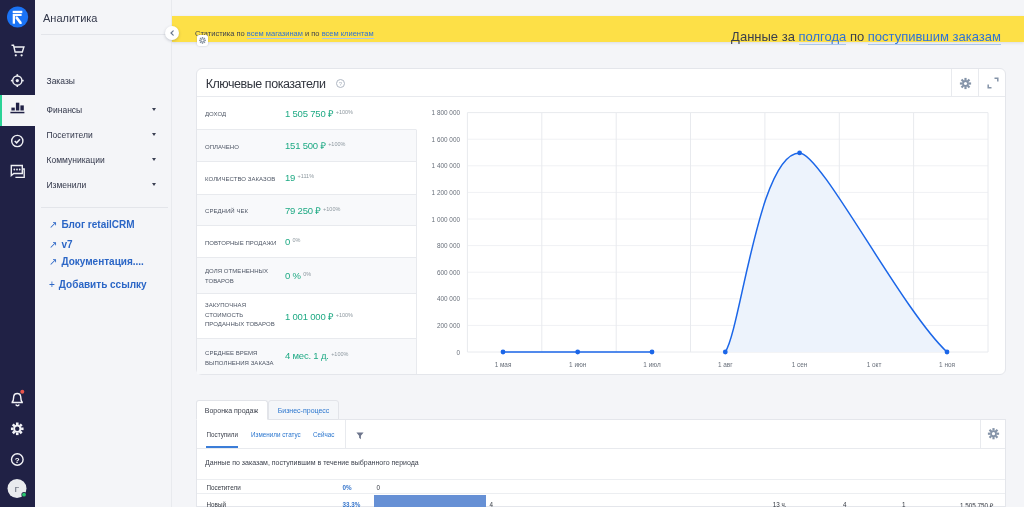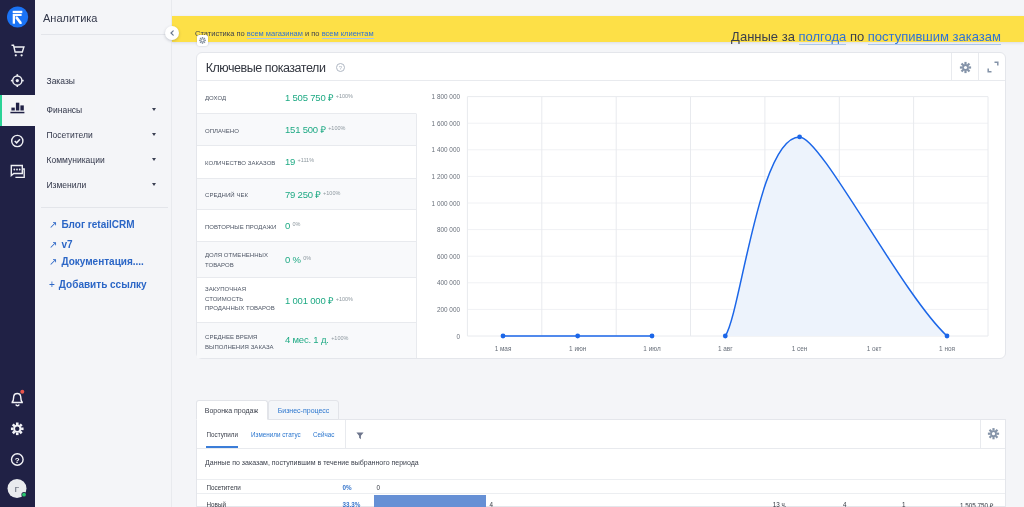--- a/index.html
+++ b/index.html
@@ -21,21 +21,21 @@
 
 #main{position:absolute;left:172px;top:0;width:852px;height:507px}
 #tophdr{position:absolute;left:0;top:16px;width:852px;height:26px;background:#fde047;box-shadow:0 1px 3px rgba(40,50,70,.12)}
 #tophdr .lt{position:absolute;left:23px;top:13px;font-size:7.5px;color:#3a3f4b}
 #tophdr .rt{position:absolute;right:23px;top:13px;font-size:13px;color:#3a3f4b}
 a.lnk{color:#2e72d5;text-decoration:none;border-bottom:1px solid #a9c6ec}
 #collapse{position:absolute;left:-7px;top:10px;width:14px;height:14px;border-radius:50%;background:#fff;box-shadow:0 1px 3px rgba(40,50,70,.25);z-index:6}
 
 #gearbtn{position:absolute;left:25px;top:35px;width:11px;height:11px;background:#fff;border-radius:2px;box-shadow:0 0 2px rgba(40,50,70,.25)}
 
-#card{position:absolute;left:23.5px;top:52px;width:810px;height:307px;background:#fff;border:1px solid #e4e6eb;border-radius:6px}
+#card{position:absolute;left:23.5px;top:68px;width:810px;height:307px;background:#fff;border:1px solid #e4e6eb;border-radius:6px}
 #card .hdr{position:absolute;left:0;top:0;width:100%;height:28px;border-bottom:1px solid #e8eaee}
 #card .hdr .t{position:absolute;left:9.2px;top:8px;font-size:12.5px;letter-spacing:-0.45px;color:#32363f}
 .hbtn{position:absolute;top:0;height:28px;width:27px;border-left:1px solid #e8eaee}
 .mrow{position:absolute;left:0;width:220.5px;border-bottom:1px solid #e8eaee;border-right:1px solid #e8eaee}
 .mrow .lab{position:absolute;left:8.5px;font-size:6px;color:#4e5665;letter-spacing:.05px;line-height:1.6}
 .mrow .val{position:absolute;left:88.5px;font-size:9.5px;letter-spacing:-0.2px;color:#1faa84}
 .mrow .val sup{font-size:5.5px;color:#8d989f;letter-spacing:0;vertical-align:baseline;position:relative;top:-2.6px}
 .gray{background:#f8f9fb}
 
 #tabs{position:absolute;left:23.5px;top:400px;height:19px;z-index:2}

